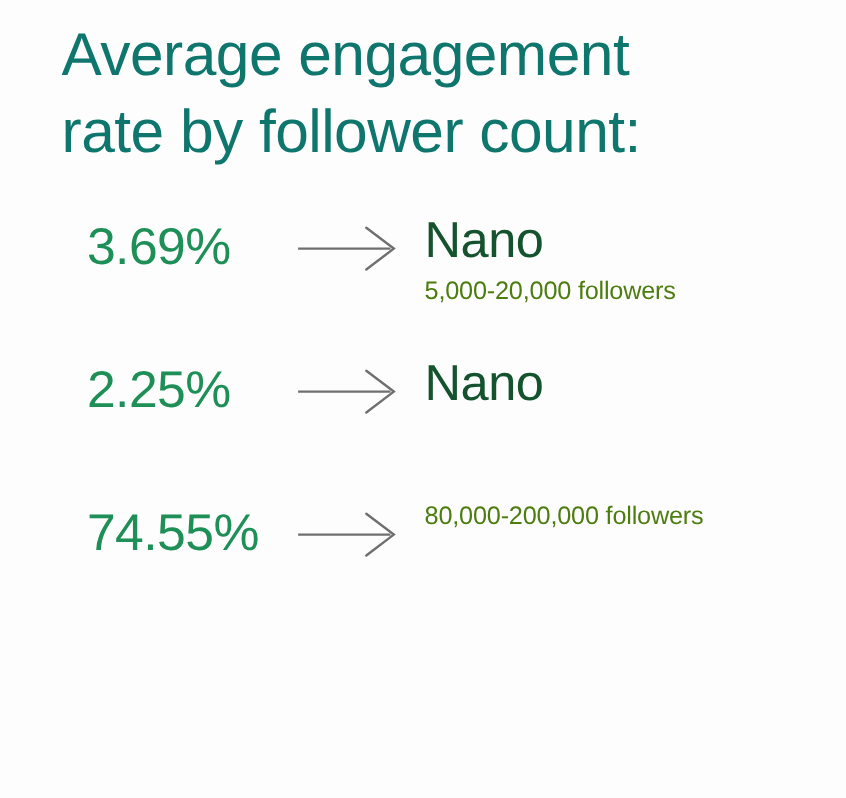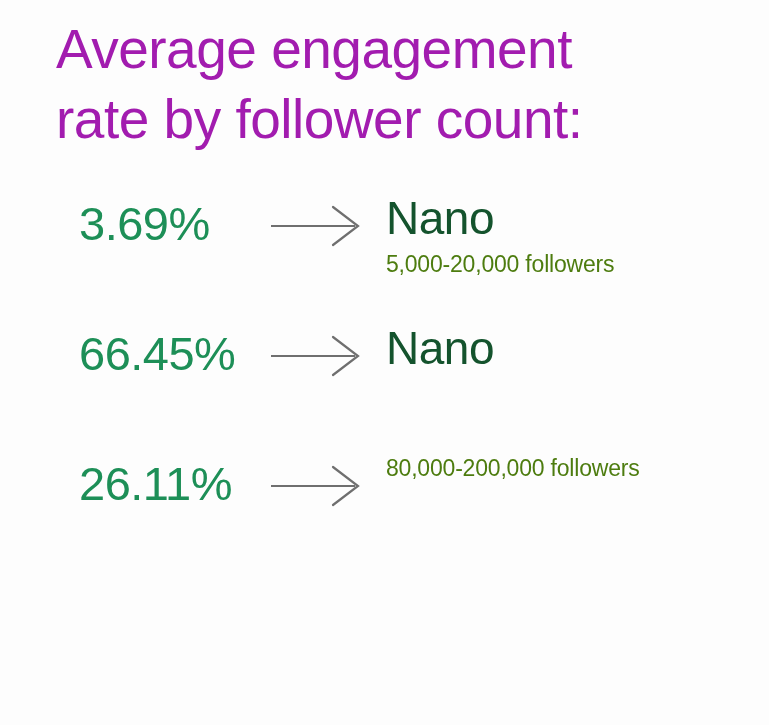--- a/index.html
+++ b/index.html
@@ -22,21 +22,21 @@
     background: #fdfdfd;
     box-sizing: border-box;
   }
 
   
   .title {
     position: absolute;
     left: 56px;
     top: 14px;
     width: 660px;
-    color: #a21caf;
+    color: #0f766e;
     font-size: 55px;
     line-height: 70px;
     font-weight: 400;
     letter-spacing: -0.5px;
     white-space: pre-line;
   }
 
   
   .rows {
     position: absolute;
@@ -119,34 +119,34 @@
           <polyline points="63,3 88,22 63,41" fill="none" stroke="#6f6f6f" stroke-width="2.2" stroke-linecap="round" stroke-linejoin="miter"></polyline>
         </svg>
       </div>
       <div class="tier-block">
         <div class="tier-name">Nano</div>
         <div class="tier-range">5,000-20,000 followers</div>
       </div>
     </div>
 
     <div class="row">
-      <div class="pct">66.45%</div>
+      <div class="pct">2.25%</div>
       <div class="arrow-wrap">
         <svg width="92" height="44" viewBox="0 0 92 44" aria-hidden="true">
           <line x1="1" y1="22" x2="85" y2="22" stroke="#6f6f6f" stroke-width="2.2"></line>
           <polyline points="63,3 88,22 63,41" fill="none" stroke="#6f6f6f" stroke-width="2.2" stroke-linecap="round" stroke-linejoin="miter"></polyline>
         </svg>
       </div>
       <div class="tier-block">
         <div class="tier-name">Nano</div>
       </div>
     </div>
 
     <div class="row">
-      <div class="pct">26.11%</div>
+      <div class="pct">74.55%</div>
       <div class="arrow-wrap">
         <svg width="92" height="44" viewBox="0 0 92 44" aria-hidden="true">
           <line x1="1" y1="22" x2="85" y2="22" stroke="#6f6f6f" stroke-width="2.2"></line>
           <polyline points="63,3 88,22 63,41" fill="none" stroke="#6f6f6f" stroke-width="2.2" stroke-linecap="round" stroke-linejoin="miter"></polyline>
         </svg>
       </div>
       <div class="tier-block">
         <div class="tier-range">80,000-200,000 followers</div>
       </div>
     </div>

